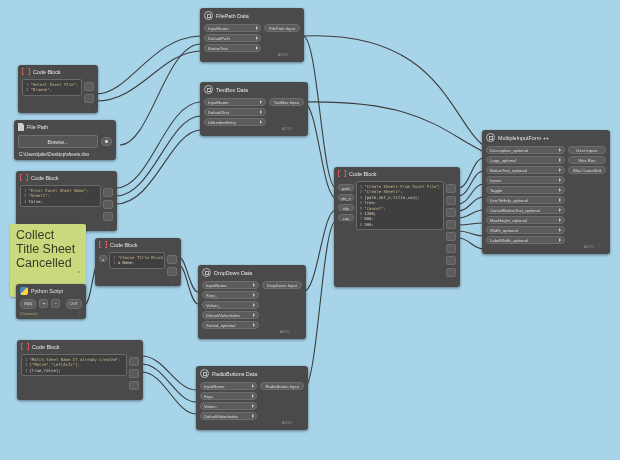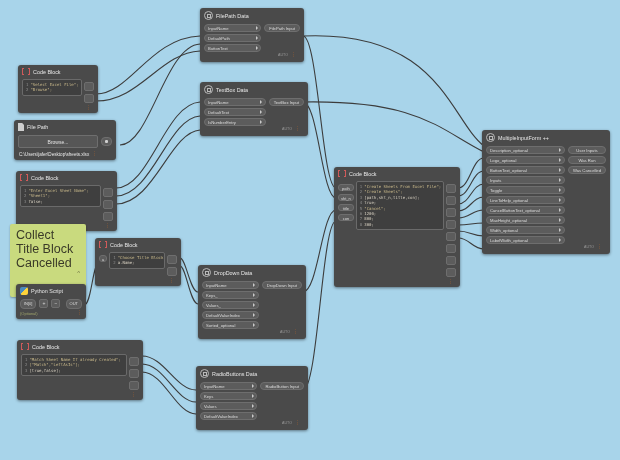--- a/index.html
+++ b/index.html
@@ -268,21 +268,21 @@
           <div class="cb-outport"></div>
           <div class="cb-outport"></div>
         </div>
       </div>
       <div class="cb-foot"><span class="dots">⋮</span></div>
     </div>
   </div>
 
   <div class="note" style="left:10px;top:224px;width:76px;height:73px;">
     <div>Collect</div>
-    <div>Title Block</div>
+    <div>Title Sheet</div>
     <div>Cancelled</div>
     <div class="caret">^</div>
   </div>
 
   <div class="node" style="left:16px;top:284px;width:70px;">
     <div class="nhead">
       <span class="py-icon"></span>
       <span>Python Script</span>
     </div>
     <div class="nbody">

